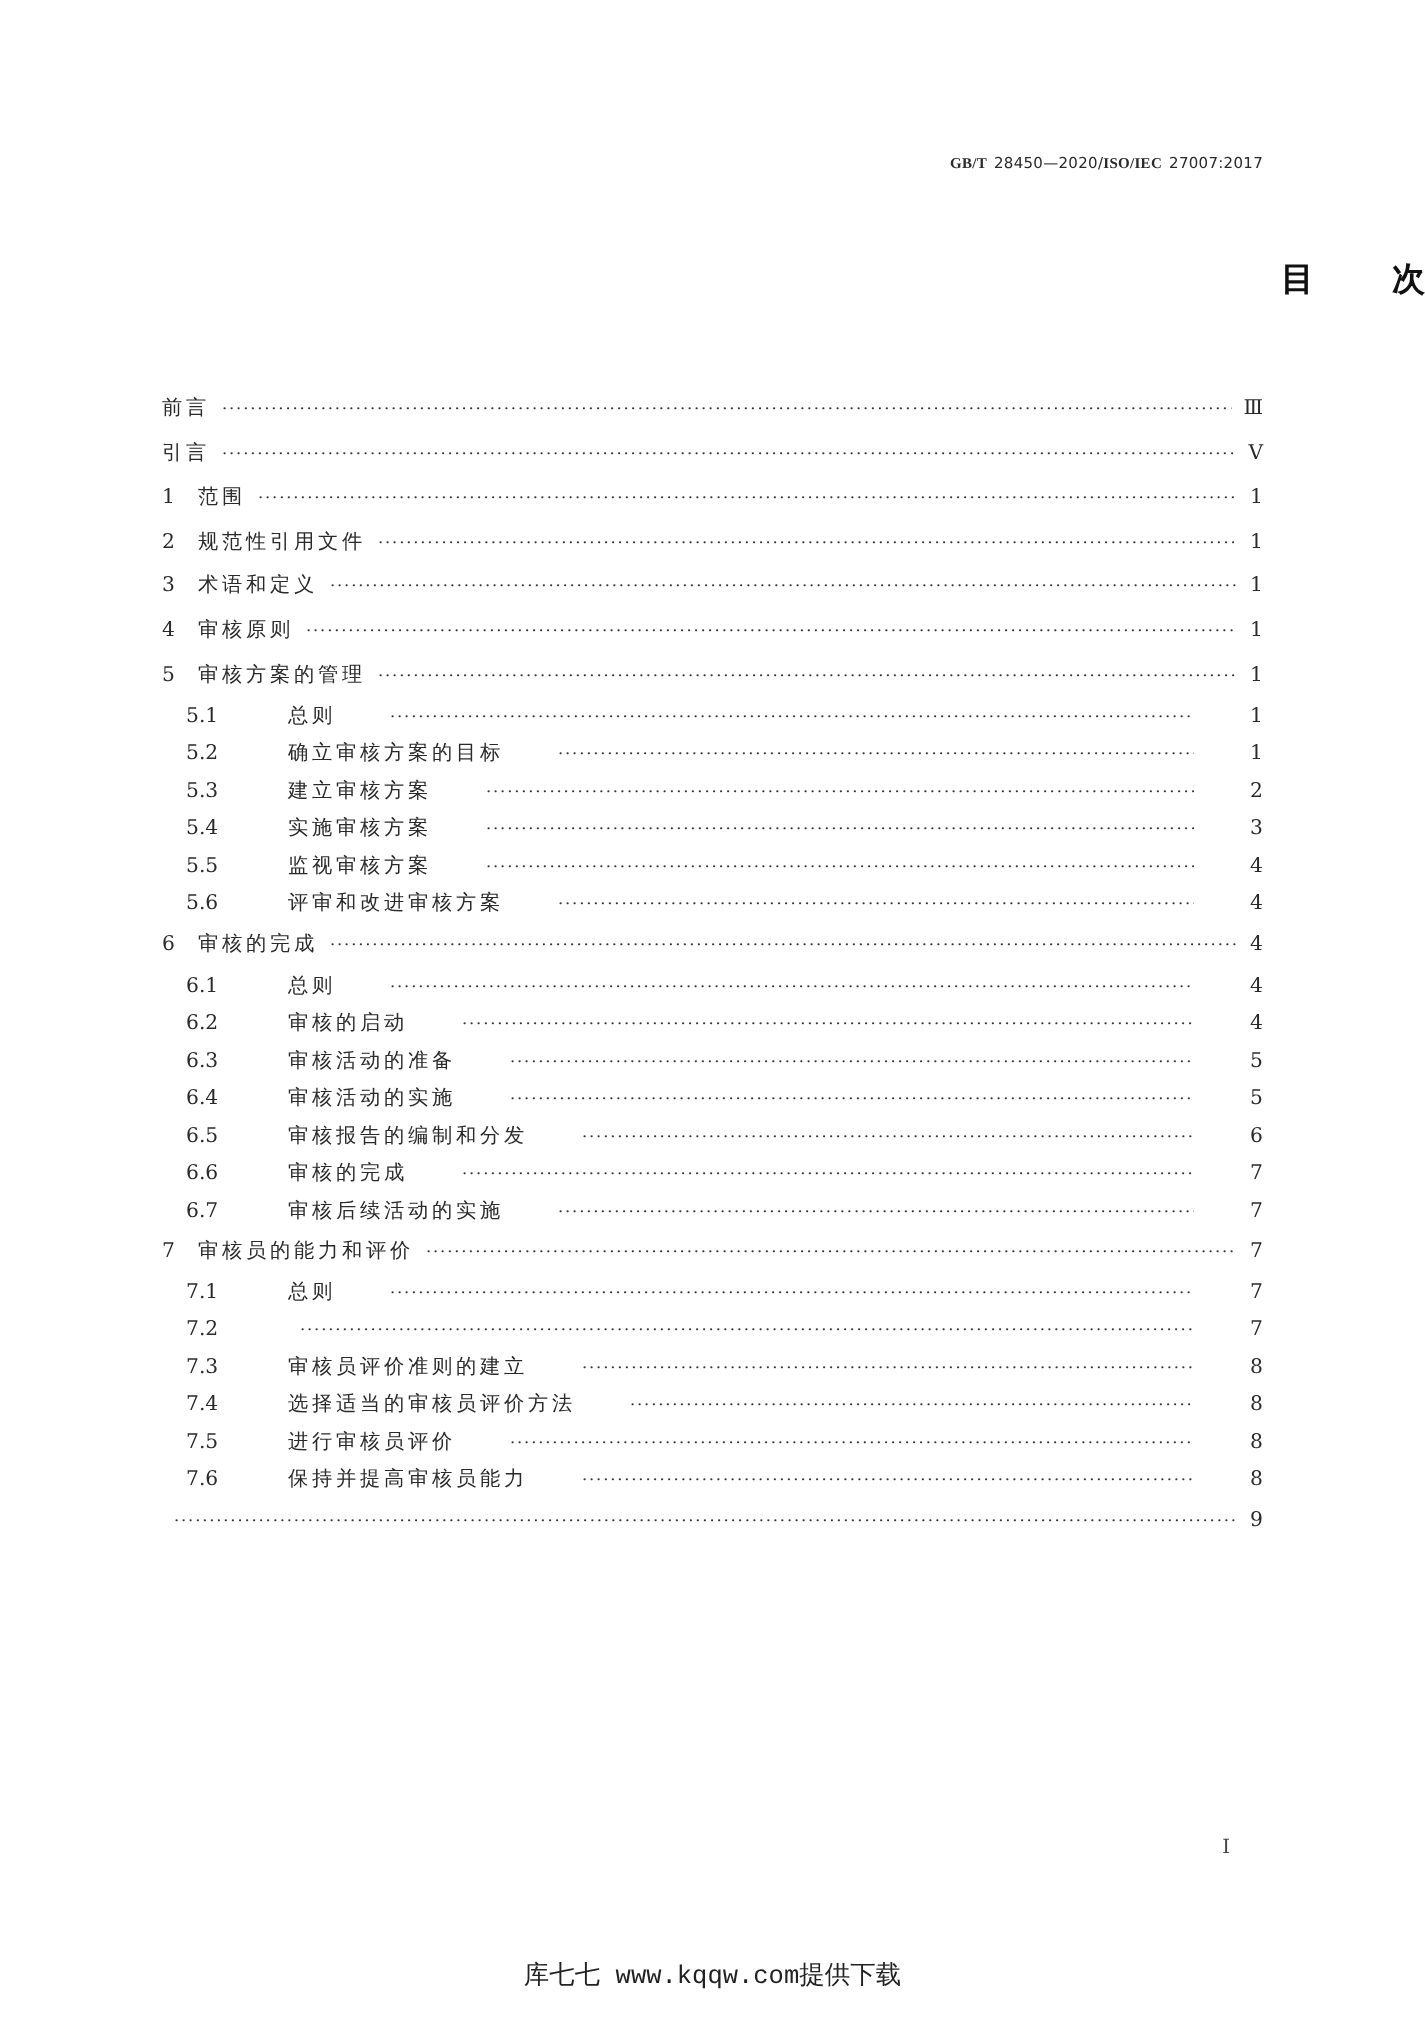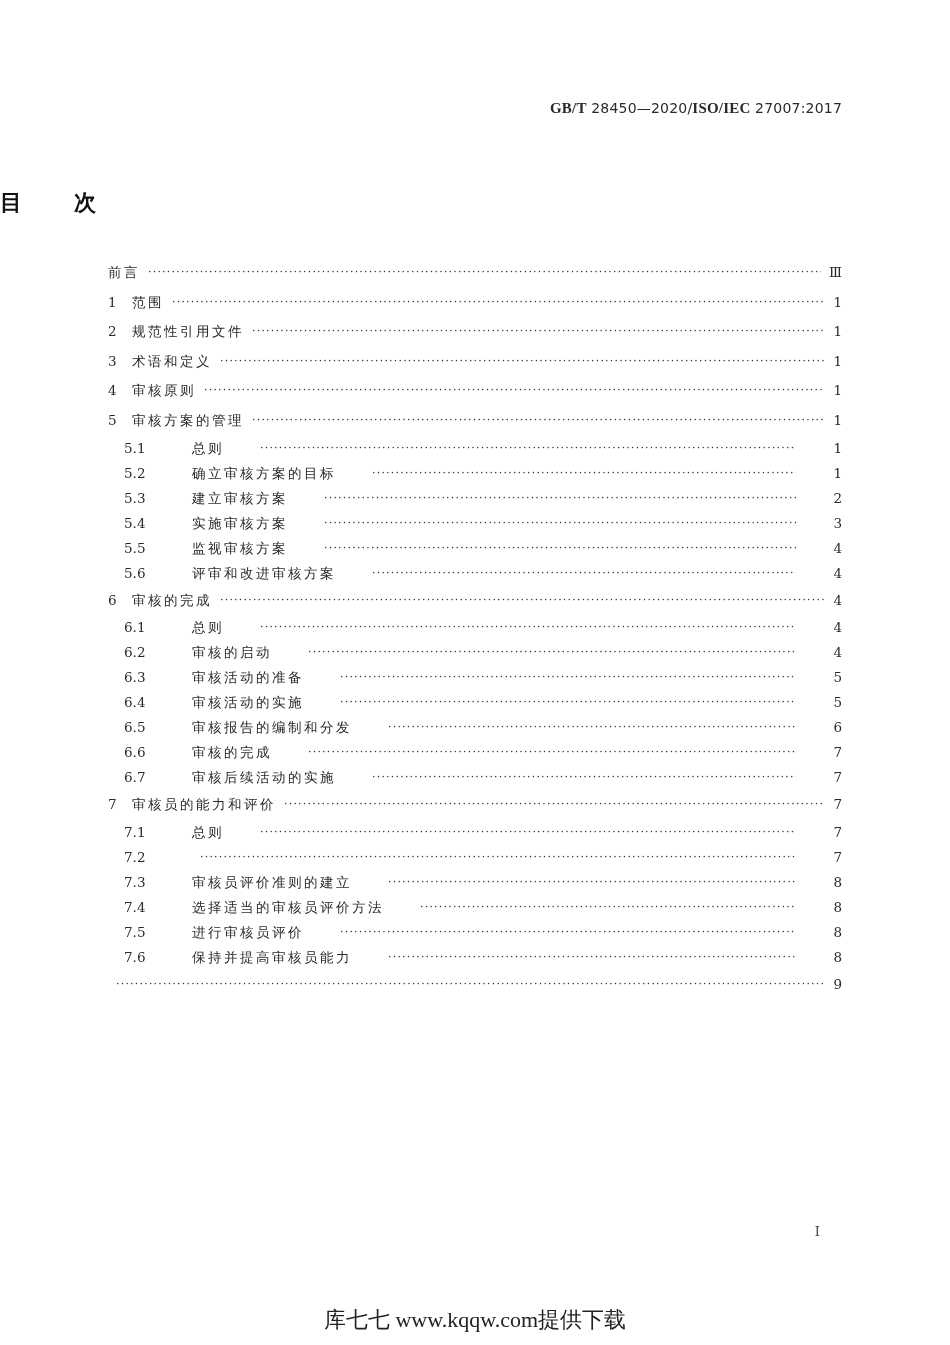--- a/index.html
+++ b/index.html
@@ -1,39 +1,39 @@
 <!DOCTYPE html>
 <html><head>
   <meta charset="utf-8">
   <style>
     html, body { margin: 0; padding: 0; background: #ffffff; }
     body { width: 950px; height: 1345px; position: relative; overflow: hidden;
            font-family: "DejaVu Serif", "Liberation Serif", serif; color: #2a2a2a; }
     .header { position: absolute; top: 100px; right: 108px; font-size: 14px; letter-spacing: 0.2px; }
-    .header .b { font-weight: bold; font-family: "Liberation Serif", serif; font-size: 15px; }
-    .header .n { font-family: "DejaVu Sans", sans-serif; font-size: 14px; }
-    .title { position: absolute; top: 188px; left: 0; width: 950px; text-align: left;
+    .header .b { font-weight: bold; font-family: "Liberation Serif", serif; font-size: 10px; }
+    .header .n { font-family: "DejaVu Sans", sans-serif; font-size: 10px; }
+    .title { position: absolute; top: 171px; left: 0; width: 950px; text-align: right;
              font-family: "DejaVu Sans", sans-serif; font-size: 22px; font-weight: bold; color: #111; }
     .title span { display: inline-block; }
     .title .gap { width: 52px; }
     .toc { position: absolute; left: 108px; top: 258px; width: 734px; }
     .row { display: flex; align-items: flex-end; font-size: 13.5px; white-space: nowrap; }
     .row .num { display: inline-block; }
     .row .lbl { letter-spacing: 2.5px; }
     .row .dots { flex: 1; overflow: hidden; margin: 0 8px 0 8px; color: #333; font-size: 11px; letter-spacing: 1.2px; }
     .row .dots::before { content: "·································································································································································································"; }
     .row .pg { min-width: 10px; text-align: right; font-size: 13.5px; }
     .lvl1 { height: 29.6px; line-height: 29.6px; }
     .lvl1 .num { width: 24px; }
     .lvl2 { height: 25px; line-height: 25px; padding-left: 16px; gap: 28px; }
     .lvl2 .num { width: 40px; }
     .lvl1.pre .num { width: 0; }
     .pagenum { position: absolute; top: 1224px; right: 130px; font-size: 13px; color: #444; }
     .footer { position: absolute; top: 1305px; left: 0; width: 950px; text-align: center;
-              font-family: Liberation Serif, serif; font-size: 22px; color: #222; }
+              font-family: Liberation Mono, monospace; font-size: 17px; color: #222; }
   </style>
 </head>
 <body>
 
 <div class="header">
   <span class="b">GB/T</span>
   <span class="n">28450—2020/</span><span class="b">ISO/IEC</span>
   <span class="n">27007:2017</span>
 </div>
 
@@ -41,20 +41,26 @@
   <span>目</span><span class="gap"></span><span>次</span>
 </div>
 
 <div class="toc" id="toc">
     <div class="row lvl1 pre">
       <span class="num"></span>
       <span class="lbl">前言</span>
       <span class="dots"></span>
       <span class="pg">Ⅲ</span>
     </div>
+    <div class="row lvl1 pre">
+      <span class="num"></span>
+      <span class="lbl">引言</span>
+      <span class="dots"></span>
+      <span class="pg">Ⅴ</span>
+    </div>
     <div class="row lvl1">
       <span class="num">1</span>
       <span class="lbl">范围</span>
       <span class="dots"></span>
       <span class="pg">1</span>
     </div>
     <div class="row lvl1">
       <span class="num">2</span>
       <span class="lbl">规范性引用文件</span>
       <span class="dots"></span>

